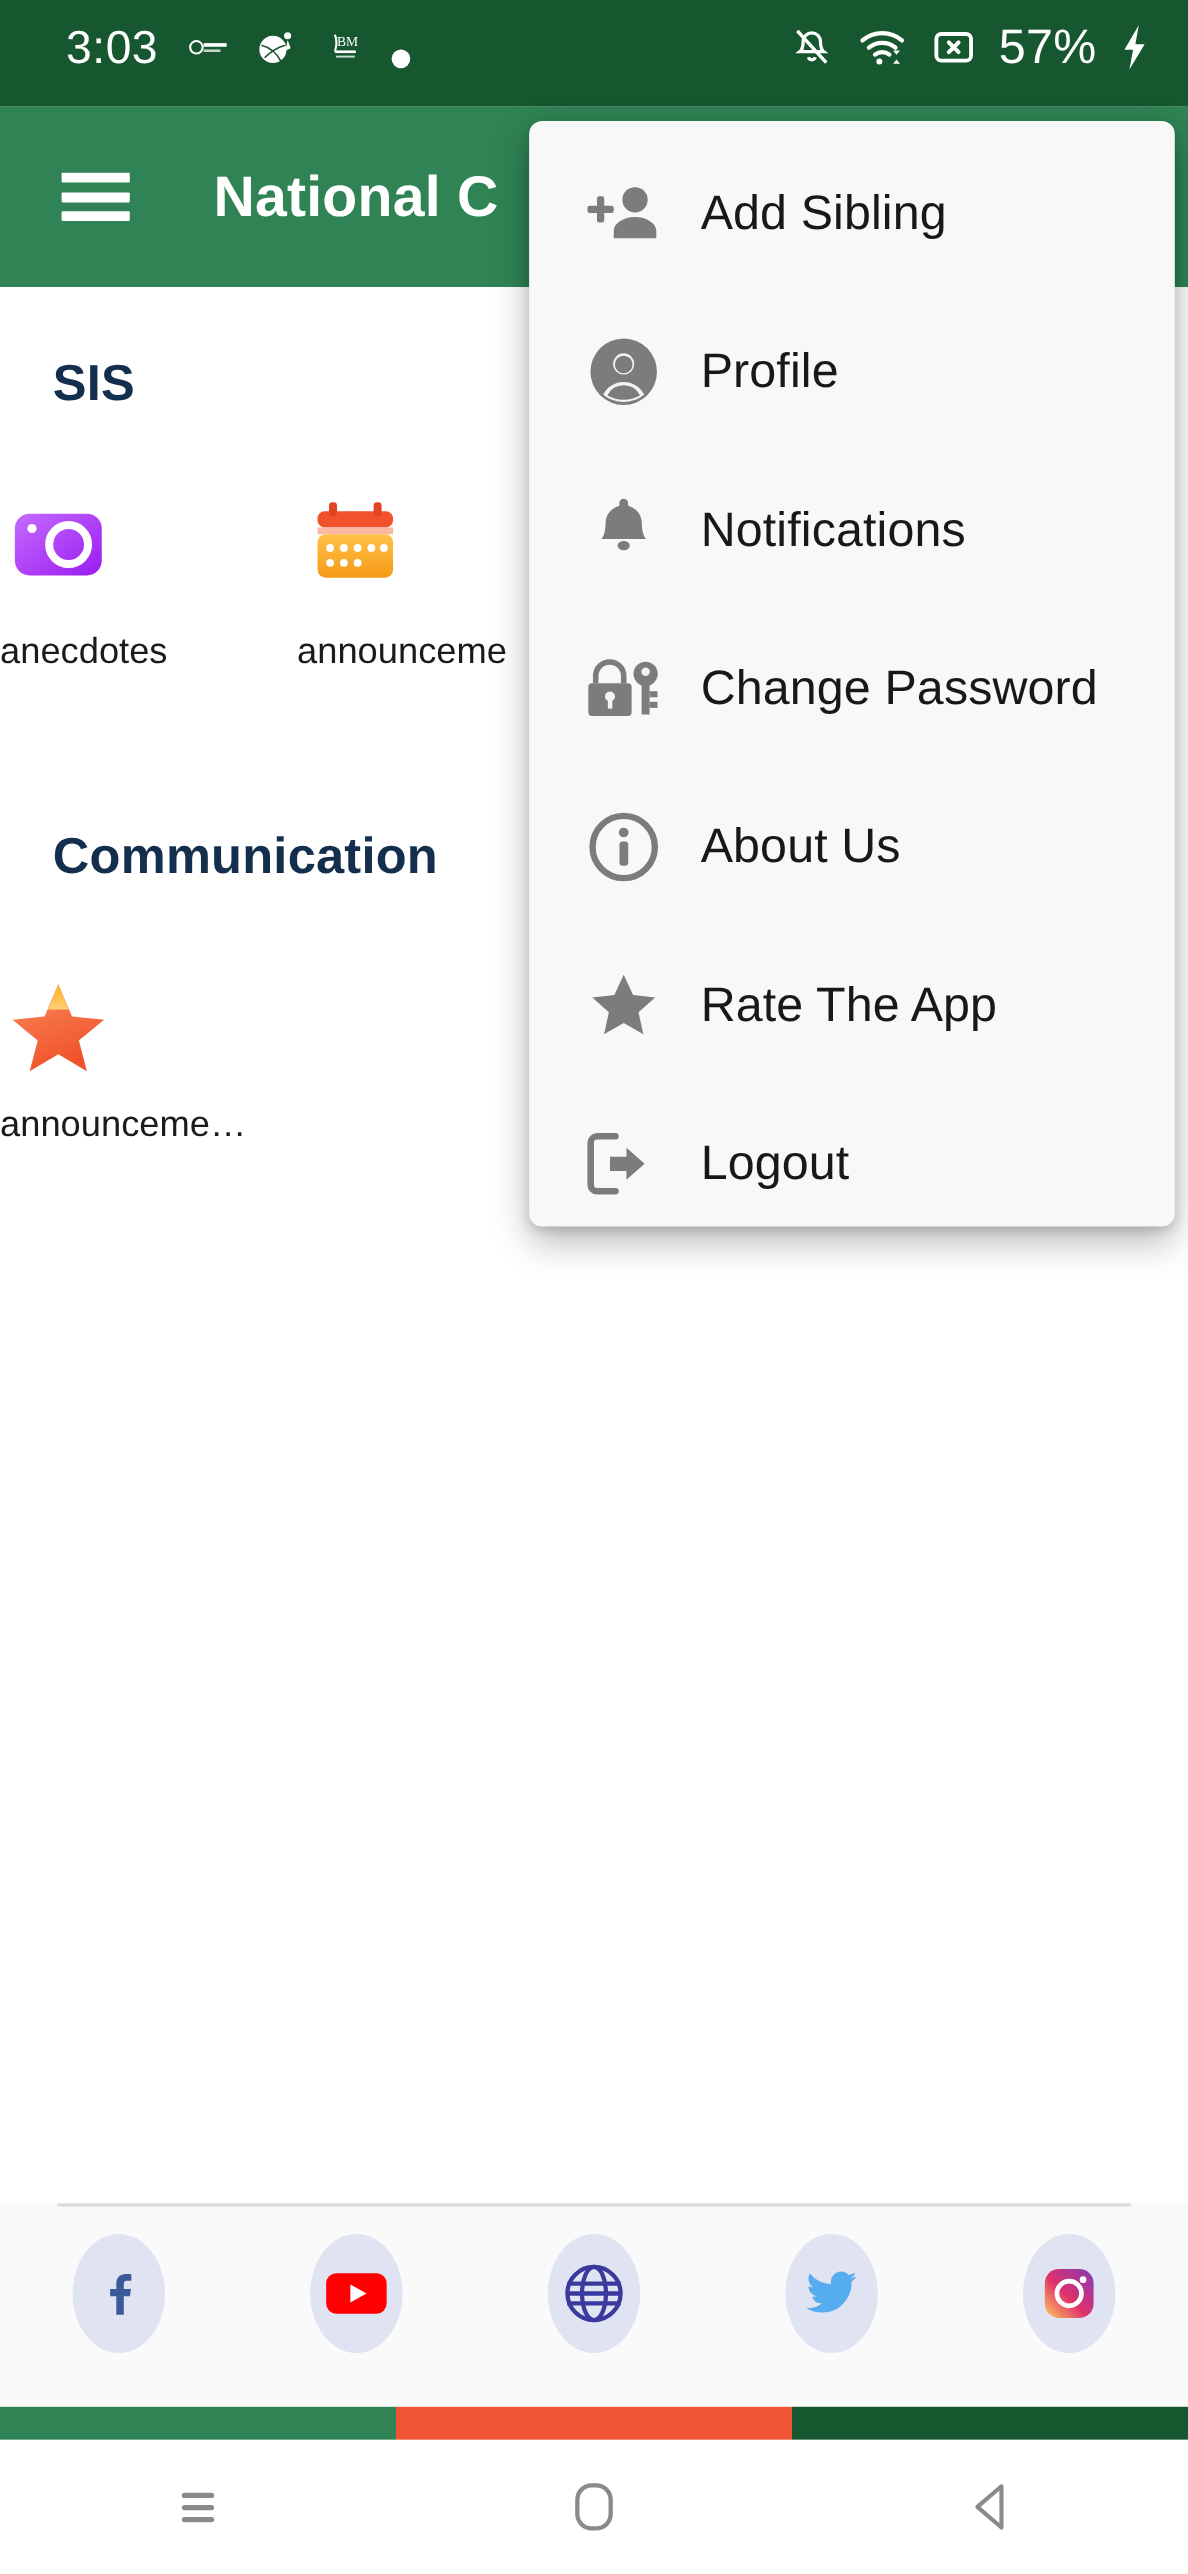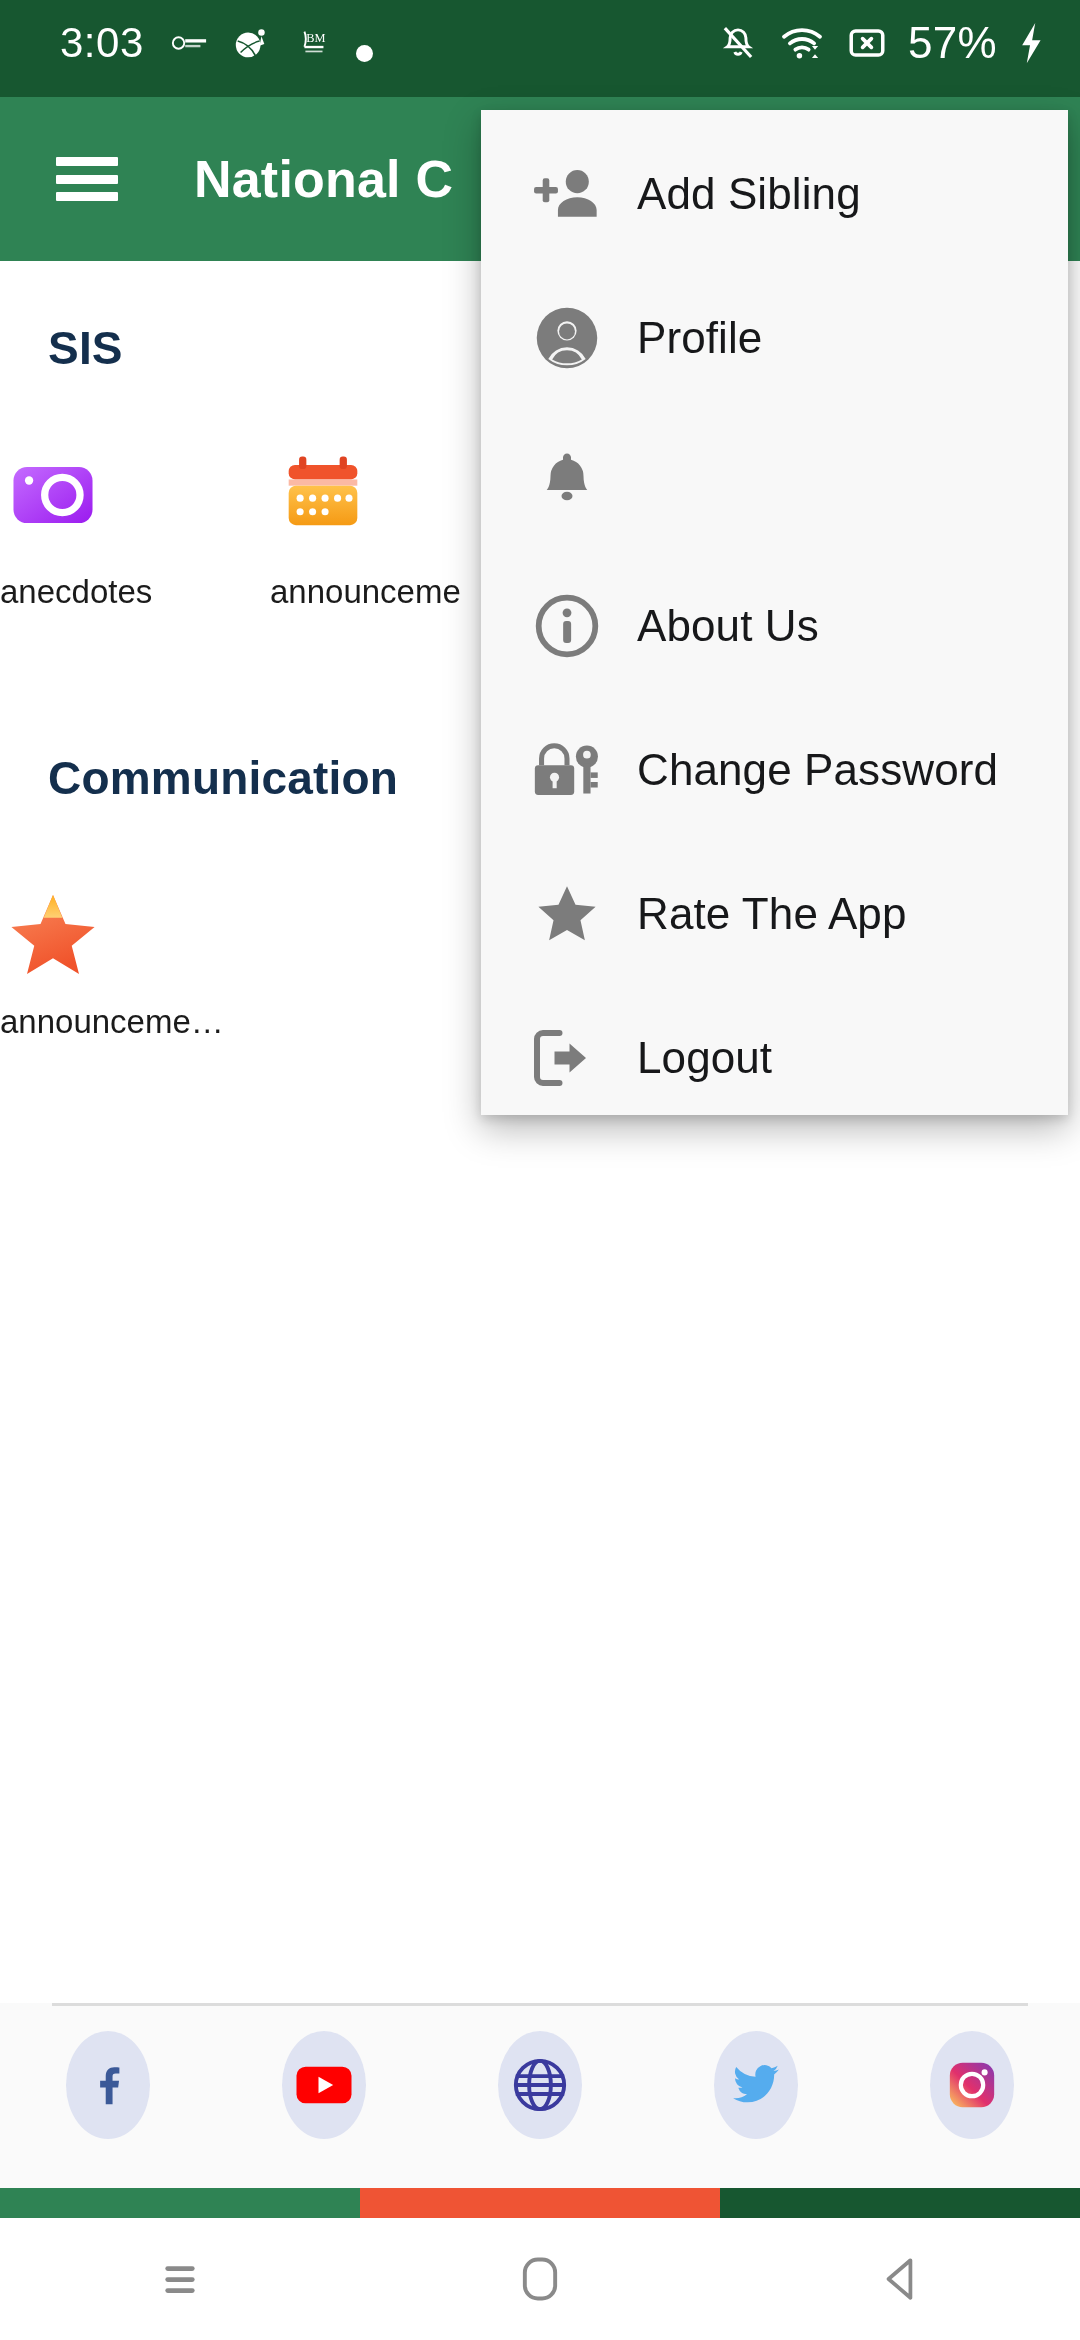--- a/index.html
+++ b/index.html
@@ -90,21 +90,21 @@
   
   .navbar{
     position:absolute; left:0; bottom:0; width:1080px; height:122px;
     background:#ffffff; display:flex; align-items:center; justify-content:space-around;
   }
   .nav-btn{ width:120px; height:80px; display:flex; align-items:center; justify-content:center; cursor:pointer; }
 
   
   .menu{
     position:absolute; left:481px; top:110px; width:587px; height:1005px;
-    background:#F8F8F8; border-radius:0;
+    background:#F8F8F8; border-radius:12px;
     box-shadow:0 14px 34px rgba(0,0,0,.28), 0 4px 10px rgba(0,0,0,.14);
     z-index:40; padding-top:12px;
   }
   .menu-item{
     height:144px; display:flex; align-items:center; padding-left:50px; cursor:pointer;
   }
   .menu-ico{
     width:72px; min-width:72px; height:72px;
     display:flex; align-items:center; justify-content:center;
   }
@@ -349,31 +349,21 @@
     <span class="menu-label">Profile</span>
   </div>
 
   <div class="menu-item">
     <span class="menu-ico">
       <svg width="60" height="66" viewBox="0 0 24 26" fill="#7c7c7c">
         <path d="M12 1.6c-.9 0-1.6.7-1.6 1.6v.9A6.6 6.6 0 0 0 5.4 10.6c0 4.2-1.5 5.6-1.5 5.6h16.2s-1.5-1.4-1.5-5.6A6.6 6.6 0 0 0 13.6 4.1v-.9c0-.9-.7-1.6-1.6-1.6z"></path>
         <ellipse cx="12" cy="18.6" rx="2.2" ry="1.7"></ellipse>
       </svg>
     </span>
-  </div>
-
-  <div class="menu-item">
-    <span class="menu-ico">
-      <svg width="66" height="66" viewBox="0 0 24 24">
-        <circle cx="12" cy="12" r="10.3" fill="none" stroke="#7c7c7c" stroke-width="2.1"></circle>
-        <circle cx="12" cy="7.2" r="1.6" fill="#7c7c7c"></circle>
-        <rect x="10.6" y="10.2" width="2.9" height="8" rx="1.1" fill="#7c7c7c"></rect>
-      </svg>
-    </span>
-    <span class="menu-label">About Us</span>
+    <span class="menu-label">Notifications</span>
   </div>
 
   <div class="menu-item">
     <span class="menu-ico">
       <svg width="72" height="66" viewBox="0 0 30 26" fill="#7c7c7c">
         <path d="M4.4 11V8.2a5.3 5.3 0 0 1 10.6 0V11" fill="none" stroke="#7c7c7c" stroke-width="2.1"></path>
         <rect x="1.6" y="11" width="16.4" height="12.4" rx="1.4"></rect>
         <circle cx="9.8" cy="16" r="1.9" fill="#f3f3f3"></circle>
         <rect x="9" y="16.6" width="1.7" height="4" fill="#f3f3f3"></rect>
         <circle cx="23.3" cy="7.4" r="4.6"></circle>
@@ -381,20 +371,31 @@
         <rect x="24.8" y="14" width="3" height="2.3"></rect>
         <rect x="24.8" y="18" width="3" height="2.3"></rect>
         <circle cx="23.3" cy="6.6" r="1.6" fill="#f3f3f3"></circle>
       </svg>
     </span>
     <span class="menu-label">Change Password</span>
   </div>
 
   <div class="menu-item">
     <span class="menu-ico">
+      <svg width="66" height="66" viewBox="0 0 24 24">
+        <circle cx="12" cy="12" r="10.3" fill="none" stroke="#7c7c7c" stroke-width="2.1"></circle>
+        <circle cx="12" cy="7.2" r="1.6" fill="#7c7c7c"></circle>
+        <rect x="10.6" y="10.2" width="2.9" height="8" rx="1.1" fill="#7c7c7c"></rect>
+      </svg>
+    </span>
+    <span class="menu-label">About Us</span>
+  </div>
+
+  <div class="menu-item">
+    <span class="menu-ico">
       <svg width="70" height="66" viewBox="0 0 24 24" fill="#7c7c7c">
         <path d="M12 1.9l3.1 6.7 7.3.8-5.5 4.9 1.6 7.2L12 17.8 5.5 21.5l1.6-7.2-5.5-4.9 7.3-.8z"></path>
       </svg>
     </span>
     <span class="menu-label">Rate The App</span>
   </div>
 
   <div class="menu-item">
     <span class="menu-ico">
       <svg width="70" height="62" viewBox="0 0 28 24" fill="#7c7c7c">

